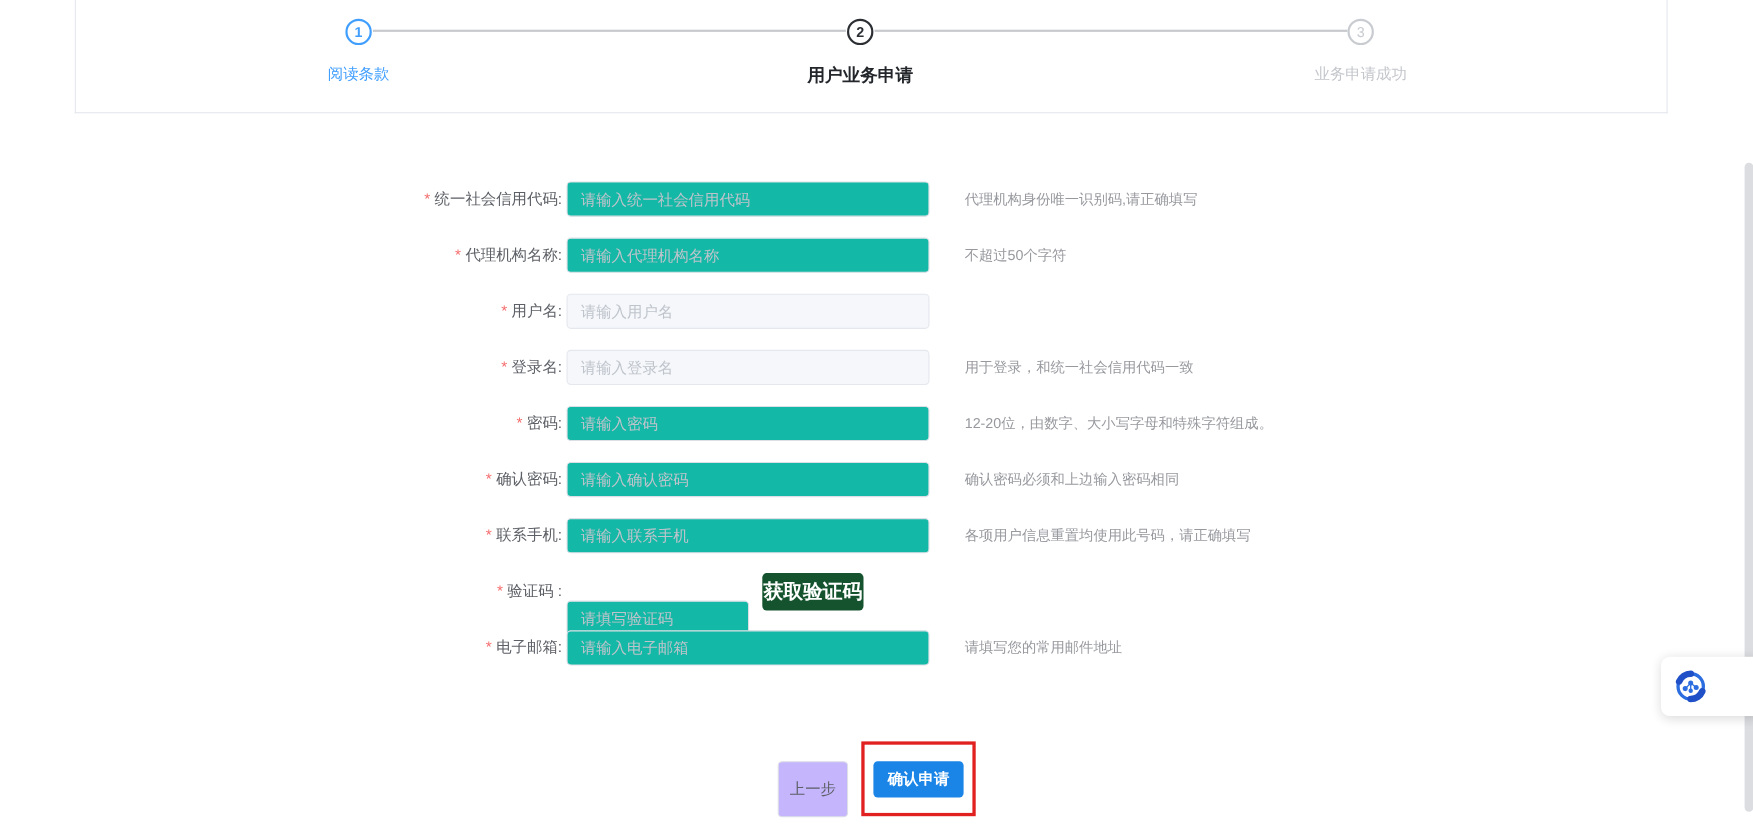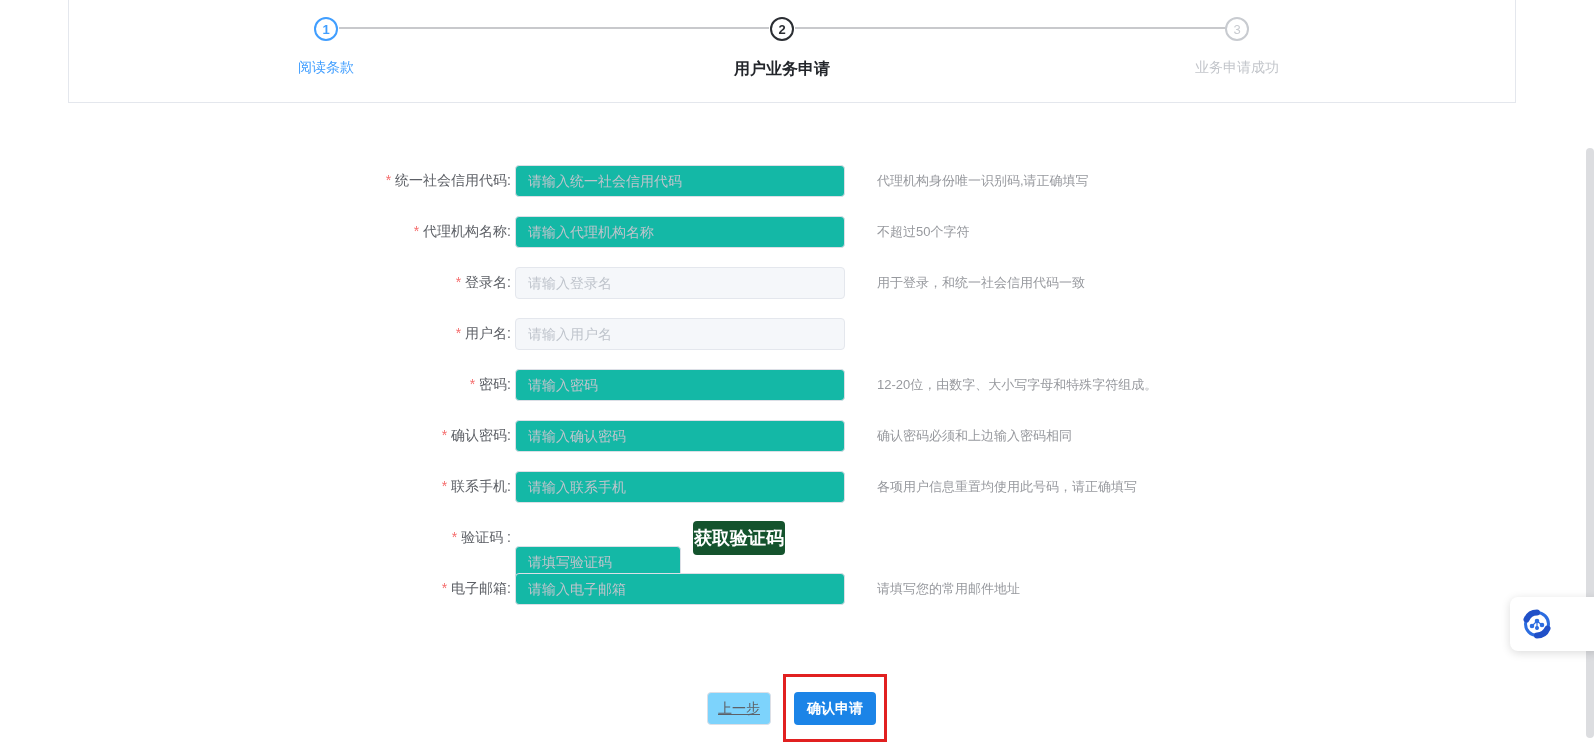--- a/index.html
+++ b/index.html
@@ -35,23 +35,23 @@
     font-family:"Liberation Sans","DejaVu Sans",sans-serif; }
   .txt-input::placeholder { color:#bfc4cc; opacity:1; }
   .txt-input.disabled { background:#f5f7fa; border-color:#e4e7ed; }
   .txt-input.short { width:166px;margin-top:48px; }
   .hint { margin-left:32px; font-size:13px; color:#97999e; }
   .captcha-btn { margin-left:12px; width:92px; height:34px; background:#14532d; color:#fff;
     border:none; border-radius:4px; font-size:18px; font-weight:bold; cursor:pointer;
     font-family:"Liberation Sans","DejaVu Sans",sans-serif; }
 
   
-  .prev-btn { position:absolute; left:707px; top:692px; width:64px; height:33px;
-    background:#7dd3fc; border:1px solid #dcdfe6; border-radius:4px; font-size:14px; color:#5d6066;
-    cursor:pointer; font-family:"Liberation Sans","DejaVu Sans",sans-serif;text-decoration:underline; }
+  .prev-btn { position:absolute; left:707px; top:692px; width:64px; height:51px;
+    background:#c4b5fd; border:1px solid #dcdfe6; border-radius:4px; font-size:14px; color:#5d6066;
+    cursor:pointer; font-family:"Liberation Sans","DejaVu Sans",sans-serif; }
   .annotation-box { position:absolute; left:783px; top:674px; width:104px; height:68px;
     border:3px solid #e12020; }
   .submit-btn { position:absolute; left:794px; top:692px; width:82px; height:33px;
     background:#1b84e7; border:none; border-radius:4px; font-size:14px; font-weight:bold;
     color:#fff; cursor:pointer; font-family:"Liberation Sans","DejaVu Sans",sans-serif; }
 
   
   .scrollbar-thumb { position:absolute; right:0; top:148px; width:8px; height:590px;
     background:#dcdde0; border-radius:4px; }
   .float-card { position:absolute; left:1510px; top:597px; width:92px; height:54px;
@@ -83,29 +83,29 @@
       <span class="hint">代理机构身份唯一识别码,请正确填写</span>
     </div>
 
     <div class="form-row">
       <div class="form-label"><span class="req">*</span><span>代理机构名称:</span></div>
       <input class="txt-input" type="text" placeholder="请输入代理机构名称" style="">
       <span class="hint">不超过50个字符</span>
     </div>
 
     <div class="form-row">
+      <div class="form-label"><span class="req">*</span><span>用户名:</span></div>
+      <input class="txt-input disabled" type="text" disabled="" placeholder="请输入用户名" style="">
+      <span class="hint"></span>
+    </div>
+
+    <div class="form-row">
       <div class="form-label"><span class="req">*</span><span>登录名:</span></div>
       <input class="txt-input disabled" type="text" disabled="" placeholder="请输入登录名" style="">
       <span class="hint">用于登录，和统一社会信用代码一致</span>
-    </div>
-
-    <div class="form-row">
-      <div class="form-label"><span class="req">*</span><span>用户名:</span></div>
-      <input class="txt-input disabled" type="text" disabled="" placeholder="请输入用户名" style="">
-      <span class="hint"></span>
     </div>
 
     <div class="form-row">
       <div class="form-label"><span class="req">*</span><span>密码:</span></div>
       <input class="txt-input" type="text" placeholder="请输入密码" style="">
       <span class="hint">12-20位，由数字、大小写字母和特殊字符组成。</span>
     </div>
 
     <div class="form-row">
       <div class="form-label"><span class="req">*</span><span>确认密码:</span></div>

